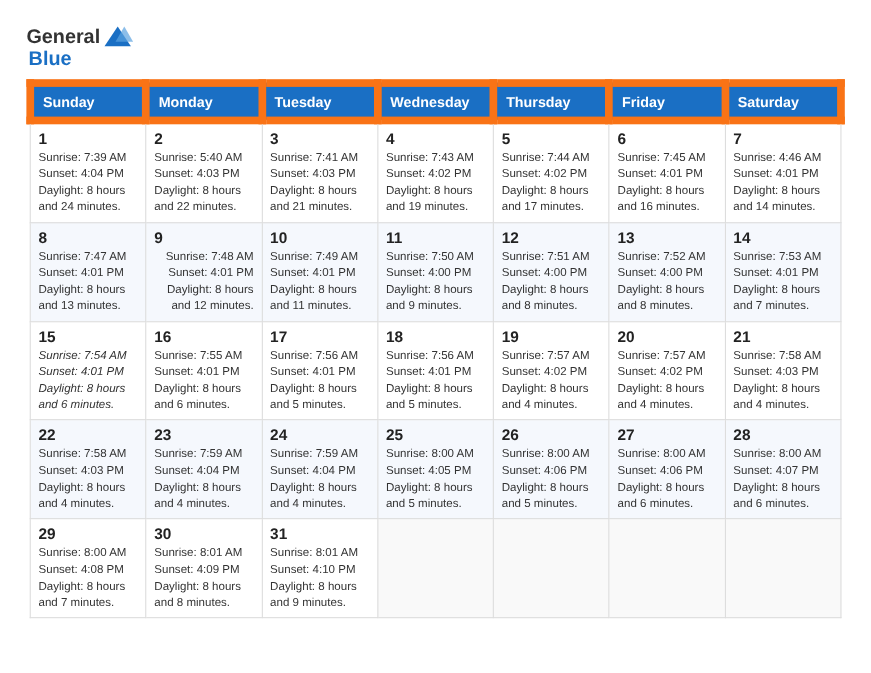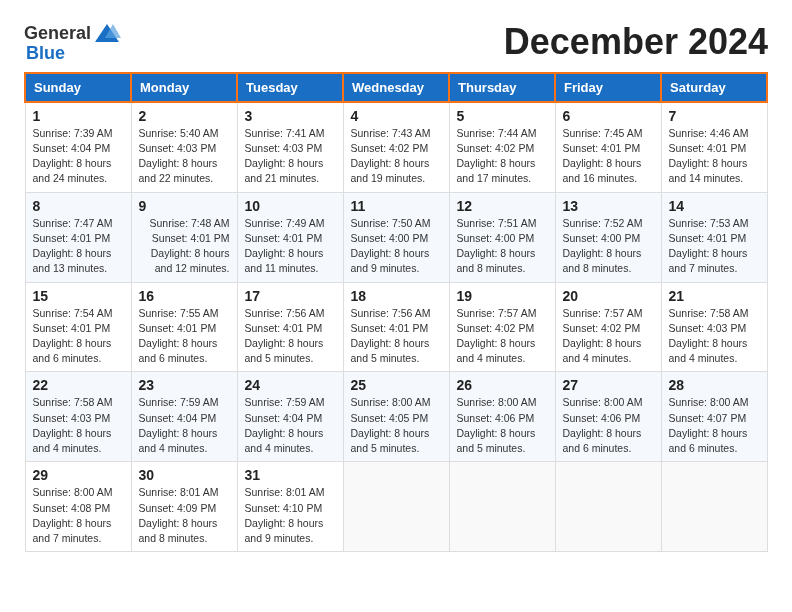--- a/index.html
+++ b/index.html
@@ -58,21 +58,21 @@
       margin-top: 8px;
       font-size: 11px;
     }
     .calendar-table th {
       background-color: #1a6fc4;
       color: #fff;
       text-align: left;
       padding: 6px 8px;
       font-size: 13px;
       font-weight: bold;
-      border: 2px solid #f97316;
+      border: 7px solid #f97316;
     }
     .calendar-table td {
       vertical-align: top;
       border: 1px solid #ddd;
       padding: 5px 7px;
       width: calc(100% / 7);
       min-height: 80px;
       background: #fff;
     }
     .calendar-table tr:nth-child(even) td {
@@ -104,21 +104,20 @@
         <span class="logo-text-general">General</span>
         <svg class="logo-icon" viewBox="0 0 28 28" xmlns="http://www.w3.org/2000/svg">
           <polygon points="14,4 26,22 2,22" fill="#1a6fc4"></polygon>
           <polygon points="20,4 28,18 12,18" fill="#5ba3e0" opacity="0.7"></polygon>
         </svg>
       </div>
       <span class="logo-text-blue" style="margin-top:-4px;margin-left:2px;">Blue</span>
     </div>
   </div>
   <div class="title-area">
-    <div class="month-title">December 2024</div>
   </div>
 </div>
 
 <table class="calendar-table">
   <thead>
     <tr>
     <th>Sunday</th>
         <th>Monday</th>
         <th>Tuesday</th>
         <th>Wednesday</th>
@@ -226,21 +225,21 @@
           <span class="day-number">14</span>
           <div class="day-info" style="white-space: pre-line;">Sunrise: 7:53 AM
 Sunset: 4:01 PM
 Daylight: 8 hours
 and 7 minutes.</div>
         </td>
       </tr>
       <tr>
         <td>
           <span class="day-number">15</span>
-          <div class="day-info" style="white-space: pre-line;">Sunrise: 7:54 AM
+          <div class="day-info" style="white-space: pre-line; font-style: italic;">Sunrise: 7:54 AM
 Sunset: 4:01 PM
 Daylight: 8 hours
 and 6 minutes.</div>
         </td>
         <td>
           <span class="day-number">16</span>
           <div class="day-info" style="white-space: pre-line;">Sunrise: 7:55 AM
 Sunset: 4:01 PM
 Daylight: 8 hours
 and 6 minutes.</div>

